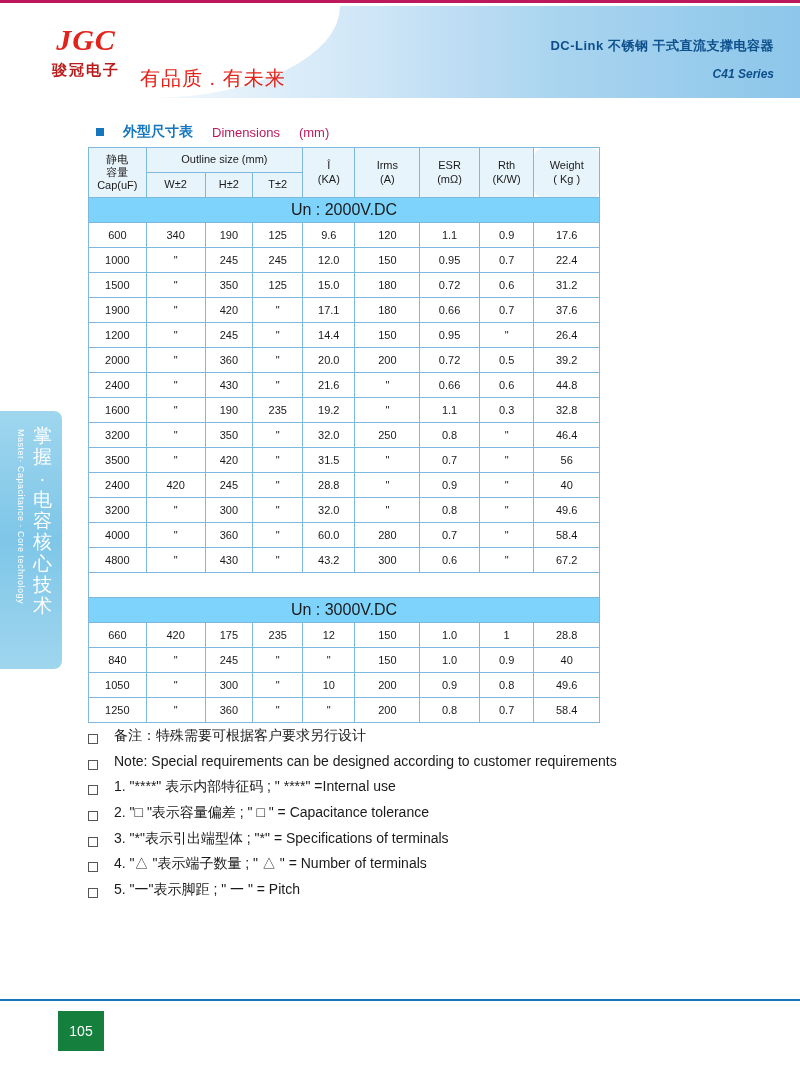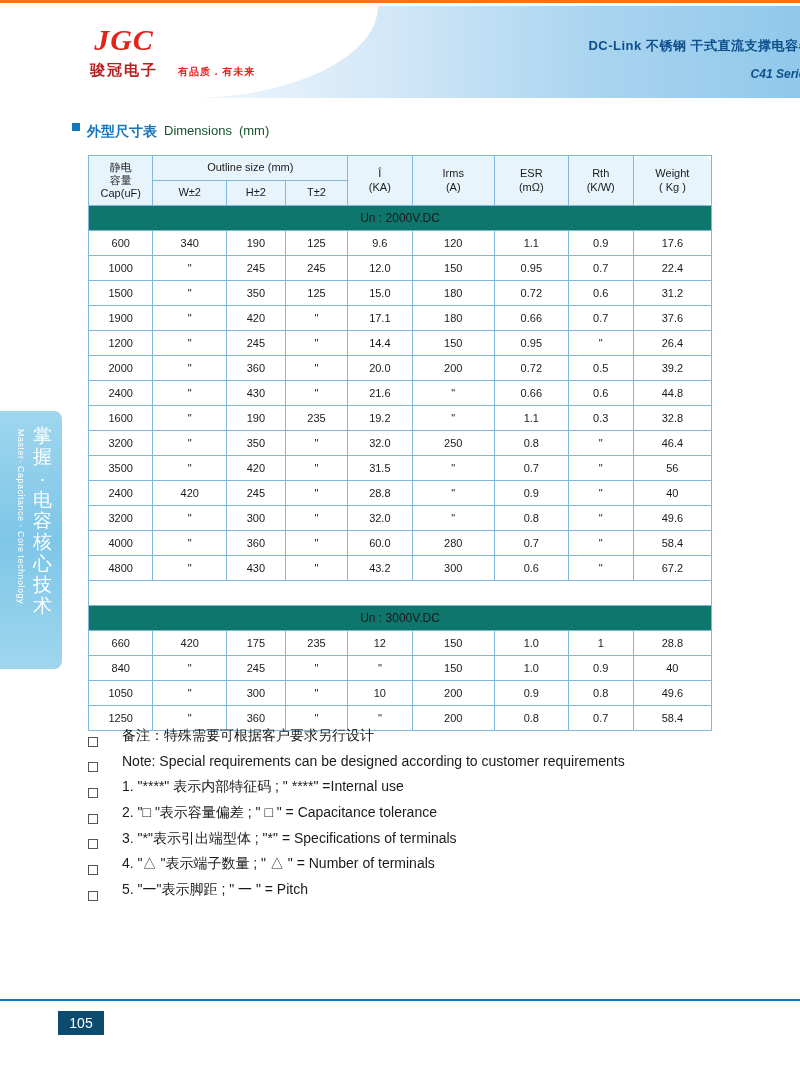--- a/index.html
+++ b/index.html
@@ -12,23 +12,22 @@
     background: #ffffff;
     font-family: "Liberation Sans", sans-serif;
     position: relative;
     overflow: hidden;
   }
   .page {
     position: absolute;
     left: 0; top: 0;
     width: 800px;
     height: 1086px;
-    border-top: 3px solid #f97316;
+    border-top: 3px solid #be185d;
     box-sizing: border-box;
-    padding-left: 38px;
   }
   
   .header {
     position: relative;
     height: 98px;
     width: 800px;
     overflow: hidden;
   }
   .header-band {
     position: absolute;
@@ -62,22 +61,22 @@
   .logo-cn {
     font-size: 15px;
     color: #b91c1c;
     font-weight: bold;
     letter-spacing: 2px;
     margin-top: 6px;
   }
   .slogan {
     position: absolute;
     left: 140px; top: 62px;
-    font-size: 10px;
-    font-weight: bold;
+    font-size: 20px;
+    font-weight: normal;
     color: #e2231a;
     letter-spacing: 1px;
   }
   .header-title {
     position: absolute;
     right: 26px; top: 34px;
     font-size: 13px;
     font-weight: bold;
     color: #0d4f8b;
     letter-spacing: 0.5px;
@@ -117,68 +116,68 @@
     width: 16px;
     font-size: 9px;
     color: #ffffff;
     writing-mode: vertical-rl;
     letter-spacing: 0.5px;
     white-space: nowrap;
   }
   
   .section-title {
     position: absolute;
-    left: 72px; top: 120px;
+    left: 96px; top: 120px;
     display: flex;
-    gap: 7px;
+    align-items: center;
+    gap: 19px;
   }
   .sq {
     width: 8px; height: 8px;
     background: #1576bd;
     display: inline-block;
   }
   .st-cn {
     font-size: 14px;
     font-weight: bold;
     color: #1576bd;
   }
   .st-en {
     font-size: 13px;
-    color: #14532d;
+    color: #be185d;
   }
   
   .table-wrap {
     position: absolute;
     left: 88px; top: 144px;
     width: 624px;
   }
   table.dims {
     border-collapse: collapse;
-    width: 624px;
+    width: 512px;
     font-size: 11px;
     color: #1a1a1a;
-    margin-top: 8px;
   }
   table.dims th, table.dims td {
     border: 1px solid #7fb8dd;
     text-align: center;
     vertical-align: middle;
     padding: 0;
     height: 24px;
   }
   table.dims thead th {
     background: #e8f4fb;
     font-weight: normal;
     line-height: 1.2;
   }
   .hdr-tall { height: 48px; }
   .group-row td {
-    background: #0f766e;
+    background: #7dd3fc;
     height: 26px;
-    font-size: 12px;
+    font-size: 16px;
   }
   .spacer-row td {
     height: 16px;
     border-left: 1px solid #7fb8dd;
     border-right: 1px solid #7fb8dd;
     border-top: 1px solid #7fb8dd;
     border-bottom: 1px solid #7fb8dd;
     background: #ffffff;
   }
   .col-cap { width: 66px; }
@@ -191,22 +190,22 @@
   .col-rth { width: 68px; }
   .col-weight { width: 82px; border-radius: 9px; }
   
   .notes {
     position: absolute;
     left: 88px; top: 722px;
     width: 640px;
   }
   .note-line {
     display: flex;
-    align-items: flex-end;
-    gap: 24px;
+    align-items: center;
+    gap: 16px;
     font-size: 14px;
     color: #1a1a1a;
     line-height: 1.55;
     margin-bottom: 4px;
   }
   .note-box {
     display: inline-block;
     width: 8px; height: 8px;
     border: 1px solid #555;
     margin-top: 6px;
@@ -216,22 +215,22 @@
   .footer-rule {
     position: absolute;
     left: 0; top: 996px;
     width: 800px;
     height: 2px;
     background: #1576bd;
   }
   .page-num {
     position: absolute;
     left: 58px; top: 1008px;
-    width: 46px; height: 24px;
-    background: #0c4a6e;
+    width: 46px; height: 40px;
+    background: #15803d;
     color: #ffffff;
     font-size: 14px;
     display: flex;
     align-items: center;
     justify-content: center;
   }
 </style>
 </head>
 <body>
 

